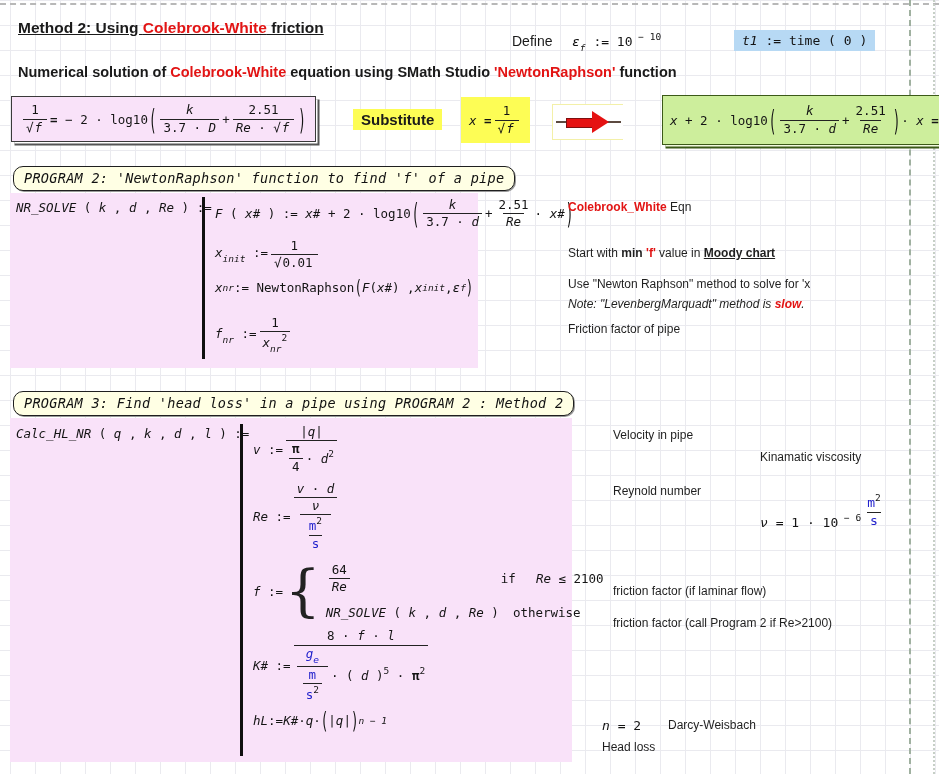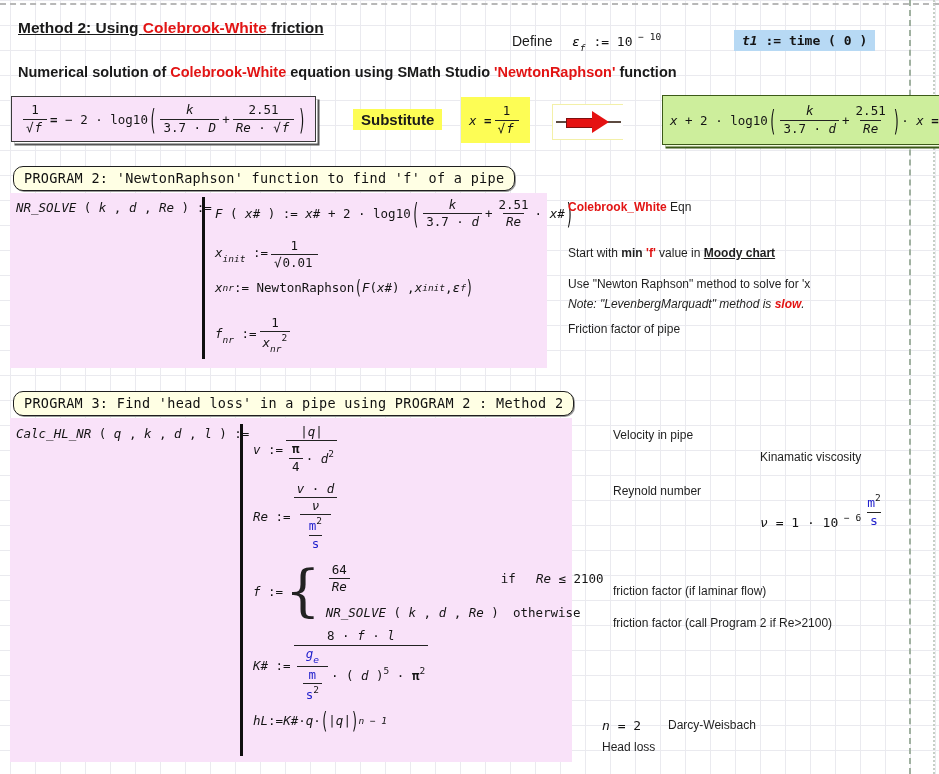--- a/index.html
+++ b/index.html
@@ -46,25 +46,25 @@
   .sy24 { transform:scaleY(2.3); }
   .sp { display:inline-block; vertical-align:middle; font-weight:300; }
   .brace { font-family:"DejaVu Serif",serif; font-weight:100; font-size:56px; line-height:0; vertical-align:middle; margin:0 5px 0 2px; color:#222; }
 
   
   .eqbox { background:#f9e2f9; border:1.3px solid #3a3a3a; display:flex; align-items:center;
            box-shadow:2.5px 2.5px 0 -1px #ffffff, 3.5px 3.5px 0 0 #555; }
   .greenbox { background:#cdee9c; border:1.5px solid #3c5a18; display:flex; align-items:center;
            box-shadow:2.5px 2.5px 0 -1px #f2fadf, 3.5px 3.5px 0 0 #3c5a18; }
   .yhl { background:#fdfd55; }
-  .bhl { background:#b7d9f4;font-weight:bold; }
+  .bhl { background:#b7d9f4; }
   .subl { font-size:15px; font-weight:bold; }
   .progbox { background:#ffffe4; border:1.4px solid #1f1f1f; border-radius:10px;
              font-family:"DejaVu Sans Mono","Liberation Mono",monospace; font-size:13.5px; letter-spacing:0.3px;
-             padding:3px 10px 4px 10px; box-shadow:1px 1px 0 #999; white-space:nowrap; color:#111; }
+             padding:3px 10px 4px 10px; box-shadow:1px 1px 0 #999; white-space:nowrap; color:#111;font-style:italic; }
   .region { position:absolute; background:#f9e2f9; }
   .pbar { position:absolute; border-left:3px solid #101010; padding-left:10px; display:flex; flex-direction:column; align-items:flex-start; }
 
   
   .arrowbox { position:absolute; left:552px; top:104px; width:70px; height:34px; background:#fff;
               border:1.5px solid #f3f0a8; border-right:none; }
   .arrow-line { position:absolute; top:16px; left:3px; right:2px; border-top:2px solid #5c4a40; }
   .arrow-body { position:absolute; left:13px; top:13px; width:25px; height:8px; background:#e51212; border:1px solid #7e0f0f; }
   .arrow-head { position:absolute; left:39px; top:6px; width:0; height:0;
                 border-left:17px solid #e51212; border-top:11px solid transparent; border-bottom:11px solid transparent; }
@@ -133,21 +133,21 @@
     <span class="frac">
       <span class="nm">2.51</span>
       <span class="dn"><span class="it">Re</span></span>
     </span>
     <span class="paren sy24">)</span>
     <span><span> · </span><span class="it">x</span><span> </span><span class="b">=</span><span> </span><span class="green0">0</span></span>
   </div>
 
   <div class="abs progbox" style="left:13px;top:166px">PROGRAM 2: 'NewtonRaphson' function to find 'f' of a pipe</div>
 
-  <div class="region" style="left:10px;top:193px;width:537px;height:175px">
+  <div class="region" style="left:10px;top:193px;width:468px;height:175px">
     <div class="abs math" style="left:6px;top:7px"><span class="it">NR_SOLVE</span><span> ( </span><span class="it">k</span><span> , </span><span class="it">d</span><span> , </span><span class="it">Re</span><span> ) := </span></div>
     <div class="pbar" style="left:192px;top:4px;height:162px">
       <div class="mrow math">
         <span><span class="it">F</span><span> ( </span><span class="it">x#</span><span> ) := </span><span class="it">x#</span><span> + 2 · log10 </span></span>
         <span class="paren sy24">(</span>
         <span class="frac">
             <span class="nm it">k</span>
             <span class="dn"><span>3.7 · </span><span class="it">d</span></span>
           </span>
         <span>+</span>

